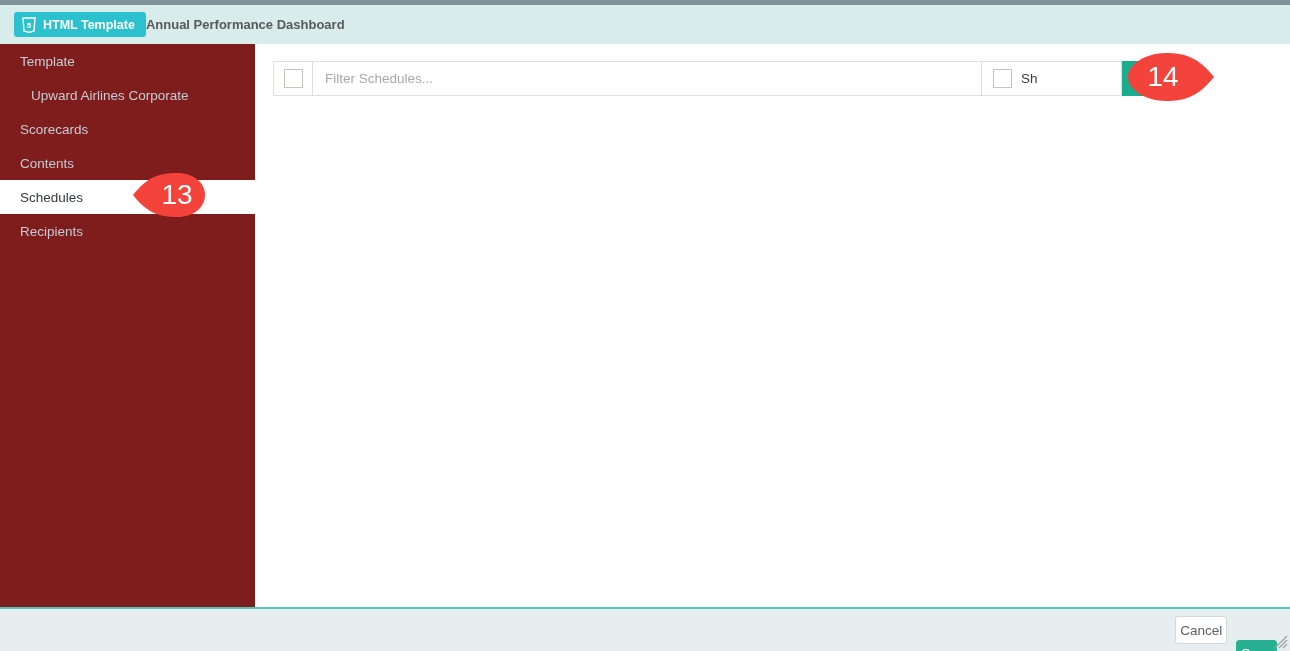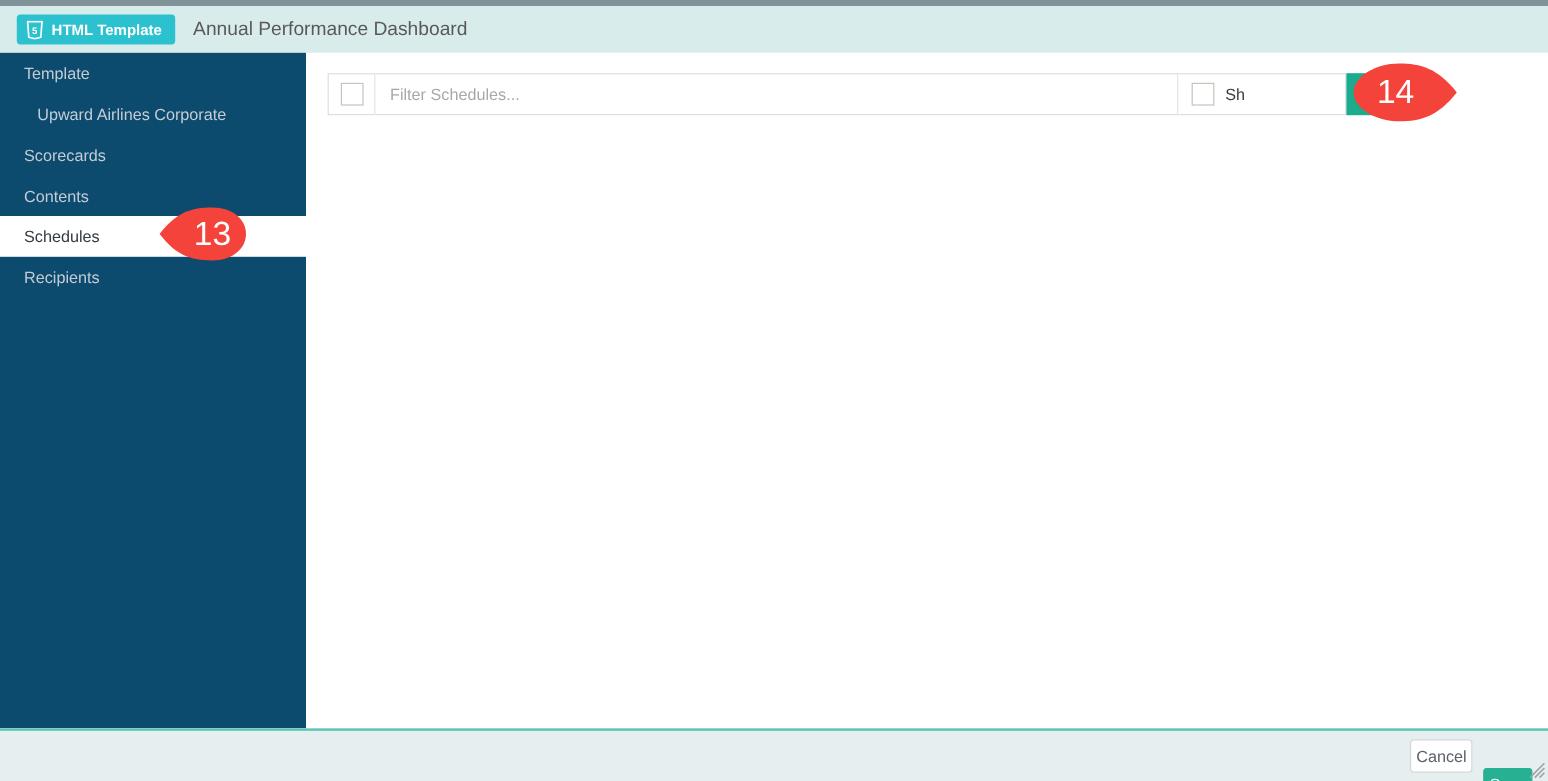--- a/index.html
+++ b/index.html
@@ -49,33 +49,33 @@
     height: 25px;
     padding: 0 11px 0 8px;
     color: #ffffff;
     font-size: 12.5px;
     font-weight: bold;
     white-space: nowrap;
   }
   .badge .html5-icon { display: block; width: 14px; height: 16px; }
 
   .header-title {
-    margin-left: 15px;
-    font-size: 16px;
+    font-size: 13px;
     color: #595959;
     white-space: nowrap;
+    font-weight: bold;
   }
 
   
   .sidebar {
     position: absolute;
     left: 0; top: 44px;
     width: 255px;
     height: 563px;
-    background: #0c4a6e;
+    background: #7f1d1d;
   }
 
   .side-item {
     height: 34px;
     display: flex;
     align-items: center;
     padding-left: 20px;
     font-size: 13.5px;
     color: #c3ccd4;
     white-space: nowrap;

